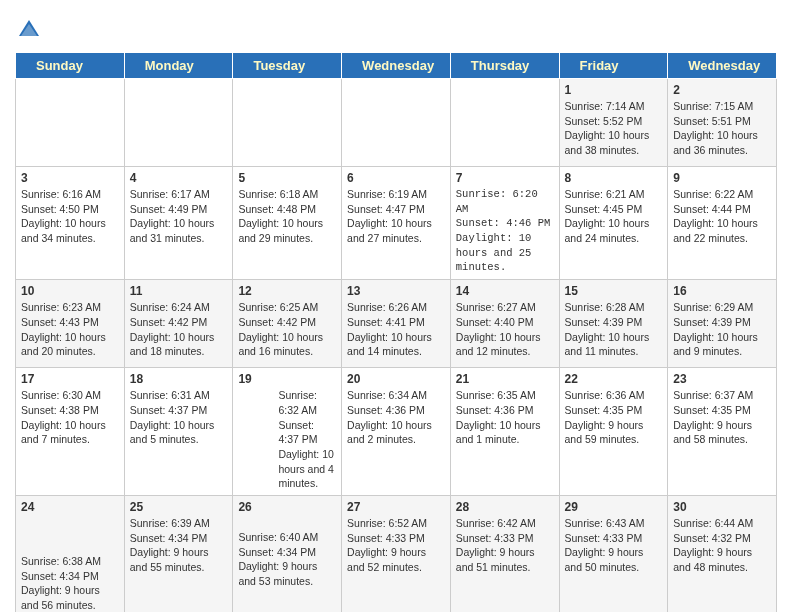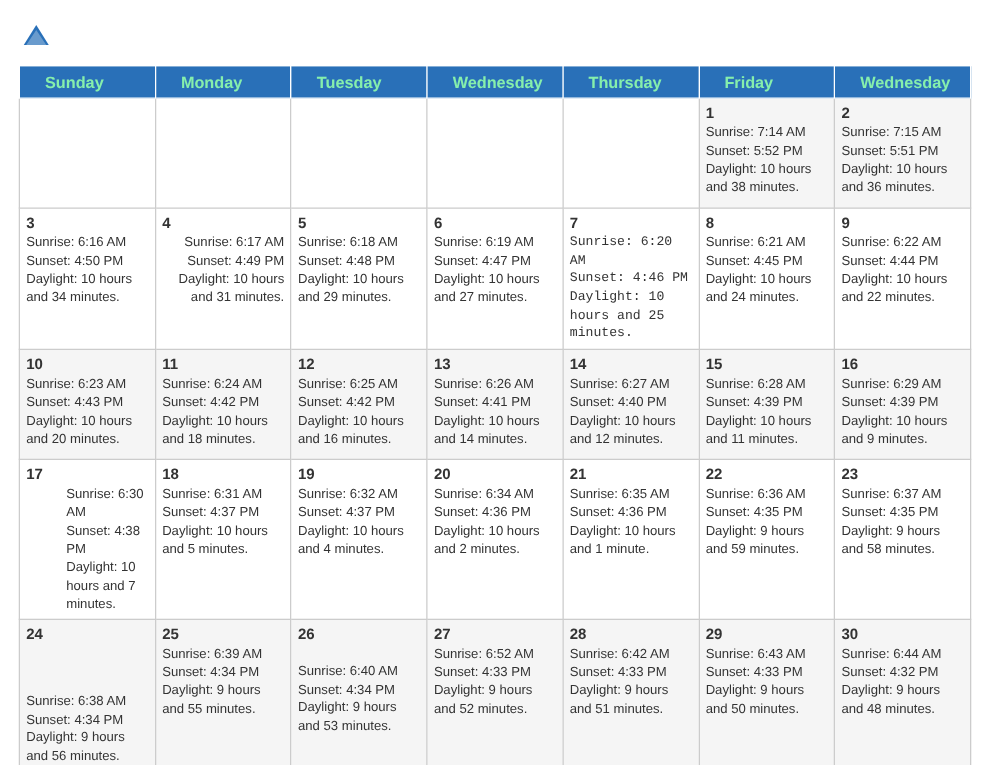--- a/index.html
+++ b/index.html
@@ -53,21 +53,21 @@
       font-size: 14px;
       color: #444;
     }
     table {
       width: 100%;
       border-collapse: collapse;
       table-layout: fixed;
     }
     thead tr th {
       background: #2970b8;
-      color: #86efac;
+      color: #fef9c3;
       font-size: 13px;
       font-weight: bold;
       padding: 5px 20px;
       text-align: left;
       border: 1px solid #fff;
     }
     tbody tr td {
       border: 1px solid #ccc;
       vertical-align: top;
       padding: 4px 5px;
@@ -152,21 +152,21 @@
       </tr>
       <tr>
         <td>
           <span class="day-number">3</span>
           <div class="day-info" style="white-space: pre-line;">Sunrise: 6:16 AM
 Sunset: 4:50 PM
 Daylight: 10 hours and 34 minutes.</div>
         </td>
         <td>
           <span class="day-number">4</span>
-          <div class="day-info" style="white-space: pre-line; text-align: right;">Sunrise: 6:17 AM
+          <div class="day-info" style="white-space: pre-line;">Sunrise: 6:17 AM
 Sunset: 4:49 PM
 Daylight: 10 hours and 31 minutes.</div>
         </td>
         <td>
           <span class="day-number">5</span>
           <div class="day-info" style="white-space: pre-line;">Sunrise: 6:18 AM
 Sunset: 4:48 PM
 Daylight: 10 hours and 29 minutes.</div>
         </td>
         <td>
@@ -234,33 +234,33 @@
         <td>
           <span class="day-number">16</span>
           <div class="day-info" style="white-space: pre-line;">Sunrise: 6:29 AM
 Sunset: 4:39 PM
 Daylight: 10 hours and 9 minutes.</div>
         </td>
       </tr>
       <tr>
         <td>
           <span class="day-number">17</span>
-          <div class="day-info" style="white-space: pre-line; margin-left: 32px;">Sunrise: 6:30 AM
+          <div class="day-info" style="white-space: pre-line;">Sunrise: 6:30 AM
 Sunset: 4:38 PM
 Daylight: 10 hours and 7 minutes.</div>
         </td>
         <td>
           <span class="day-number">18</span>
           <div class="day-info" style="white-space: pre-line;">Sunrise: 6:31 AM
 Sunset: 4:37 PM
 Daylight: 10 hours and 5 minutes.</div>
         </td>
         <td>
           <span class="day-number">19</span>
-          <div class="day-info" style="white-space: pre-line;">Sunrise: 6:32 AM
+          <div class="day-info" style="white-space: pre-line; margin-left: 40px;">Sunrise: 6:32 AM
 Sunset: 4:37 PM
 Daylight: 10 hours and 4 minutes.</div>
         </td>
         <td>
           <span class="day-number">20</span>
           <div class="day-info" style="white-space: pre-line;">Sunrise: 6:34 AM
 Sunset: 4:36 PM
 Daylight: 10 hours and 2 minutes.</div>
         </td>
         <td>

